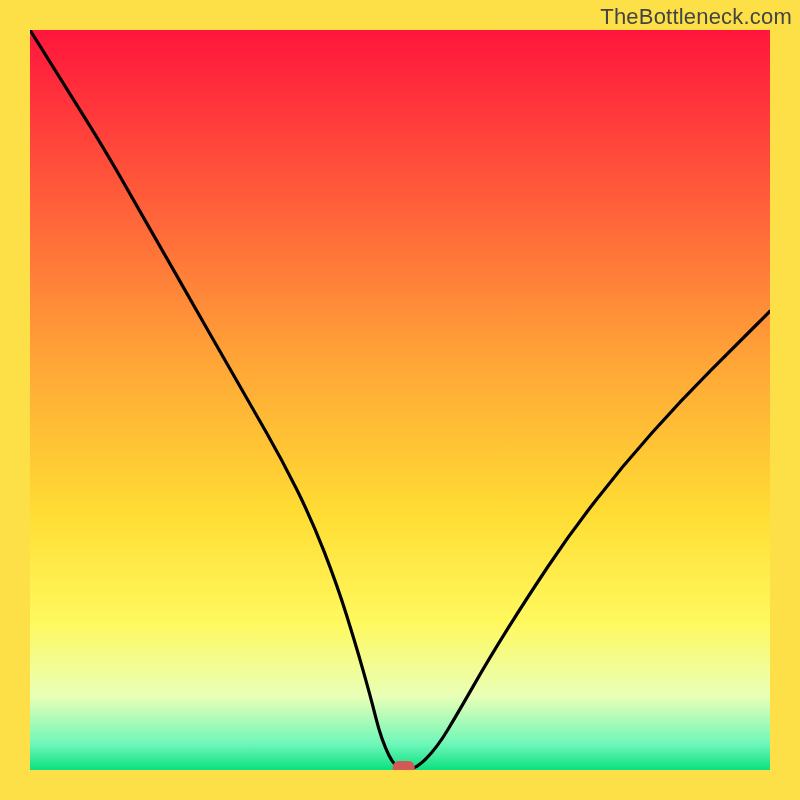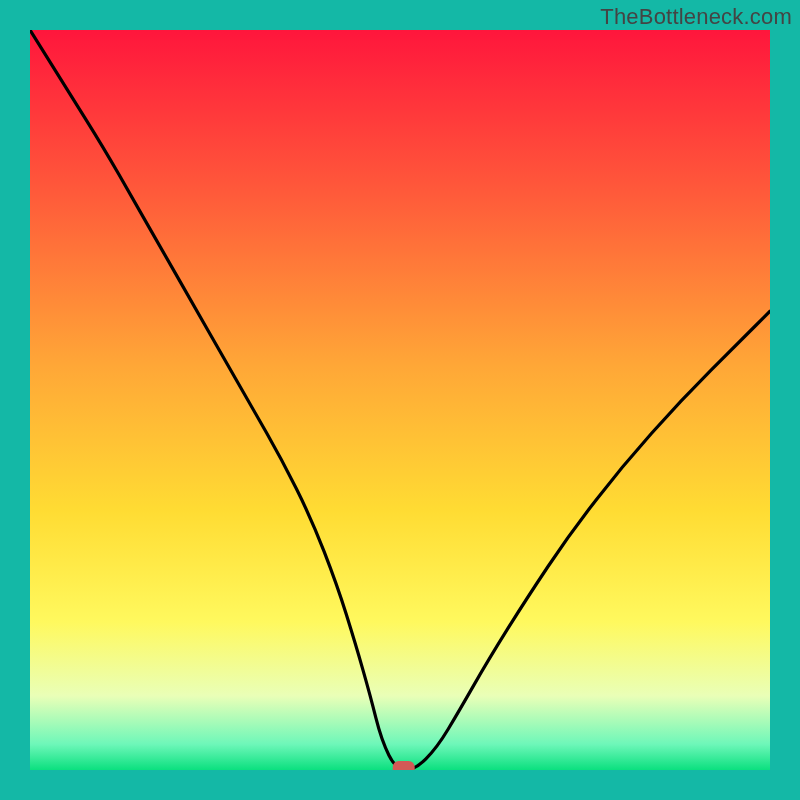--- a/index.html
+++ b/index.html
@@ -10,21 +10,21 @@
     background: #000;
     font-family: Arial, Helvetica, sans-serif;
     overflow: hidden;
   }
   .frame {
     position: absolute;
     left: 0;
     top: 0;
     width: 800px;
     height: 800px;
-    background: #14b8a6;
+    background: #fde047;
   }
   .plot {
     position: absolute;
     left: 30px;
     top: 30px;
     width: 740px;
     height: 740px;
   }
   .plot svg {
     display: block;

